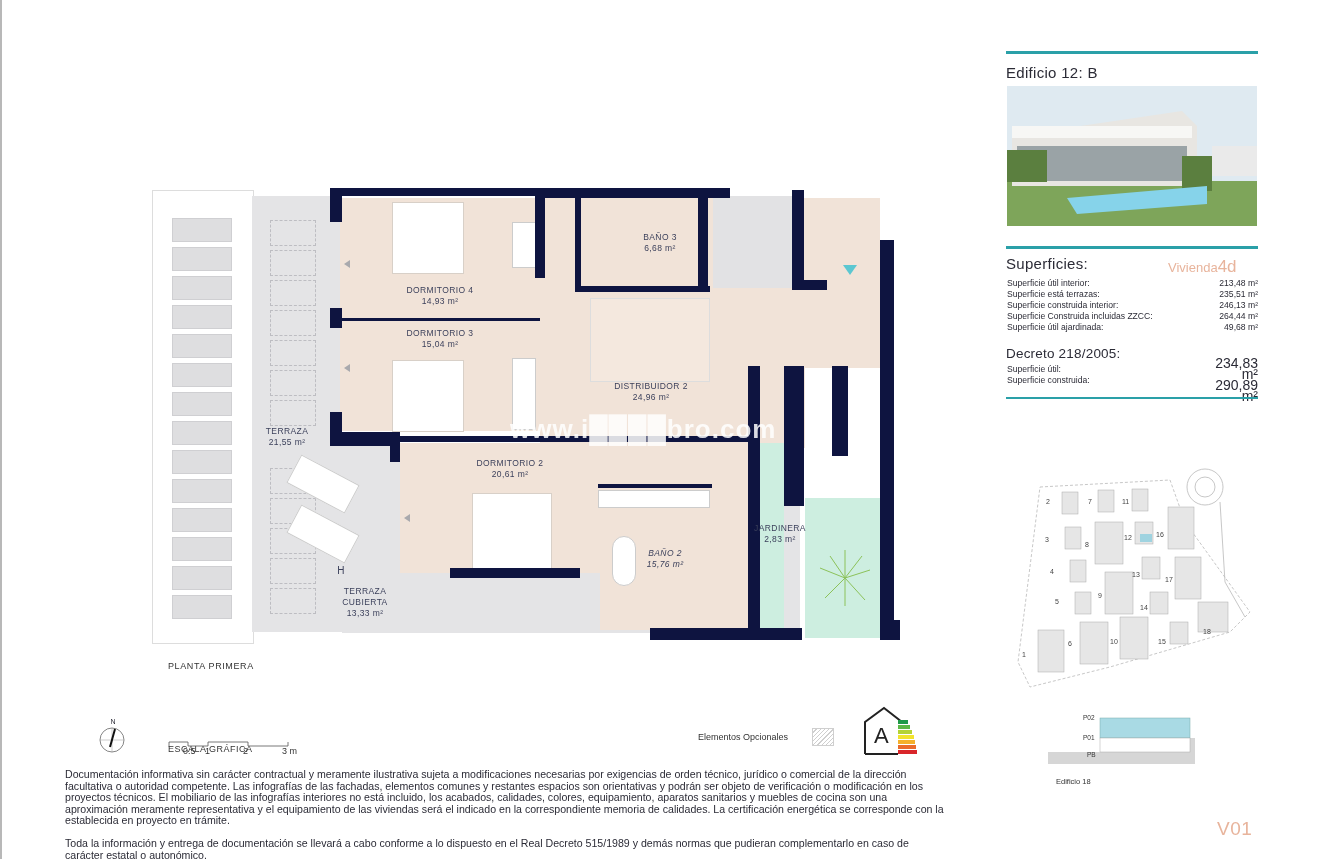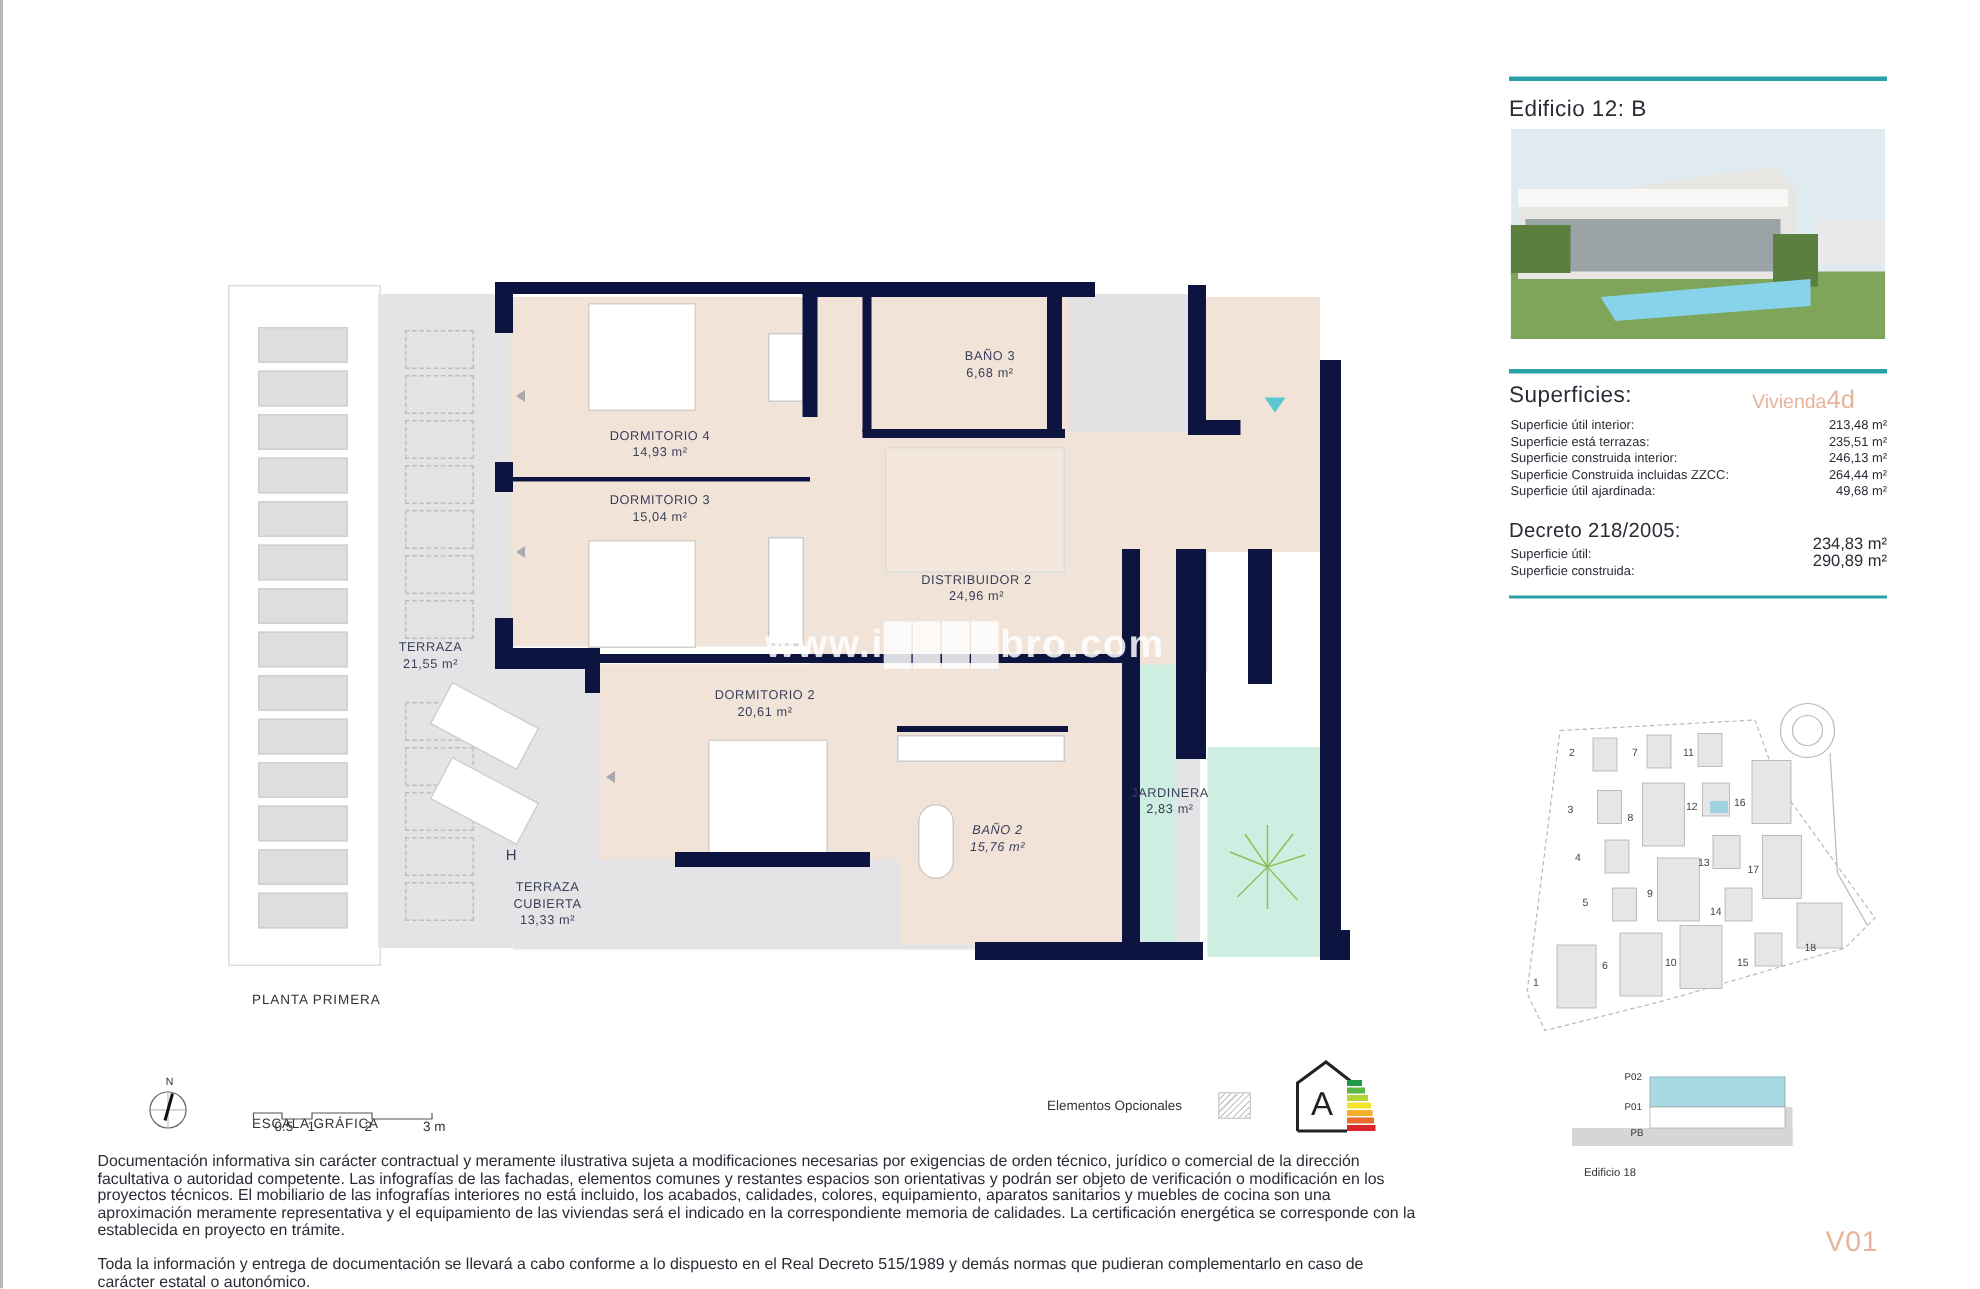--- a/index.html
+++ b/index.html
@@ -42,21 +42,21 @@
   .rule-thin { position:absolute; height:2px; background:#2aa0a8; }
   .ed-title { left:1006px; top:64px; font-size:15px; color:#2b2b36; letter-spacing:0.3px; }
   .photo { left:1007px; top:86px; width:250px; height:140px; overflow:hidden; }
   .sup-title { left:1006px; top:255px; font-size:15px; letter-spacing:0.3px; }
   .viv { left:1168px; top:257px; font-size:13px; color:#e8b49c; }
   .viv b { font-weight:normal; font-size:17px; }
   .sup-list { left:1007px; top:278px; width:251px; font-size:8.6px; line-height:11px; }
   .row { display:flex; justify-content:space-between; }
   .dec-title { left:1006px; top:346px; font-size:13.5px; letter-spacing:0.2px; }
   .dec-labels { left:1007px; top:364px; font-size:8.6px; line-height:11px; }
-  .dec-values { left:1200px; top:358px; font-size:11px; line-height:11px; text-align:right; width:58px; }
+  .dec-values { left:1200px; top:358px; font-size:14px; line-height:11px; text-align:right; width:58px; }
   .siteplan { left:1010px; top:462px; width:260px; height:230px; }
   .section { left:1045px; top:710px; width:150px; height:60px; }
   .section-cap { left:1056px; top:777px; font-size:7.5px; color:#333; }
   .v01 { left:1217px; top:818px; font-size:19px; color:#e8b49c; letter-spacing:0.5px; }
   .pages { left:1229px; top:850px; font-size:8px; color:#444;margin-top:36px; }
 </style>
 </head>
 <body>
 
 <div class="abs left-rule"></div>

